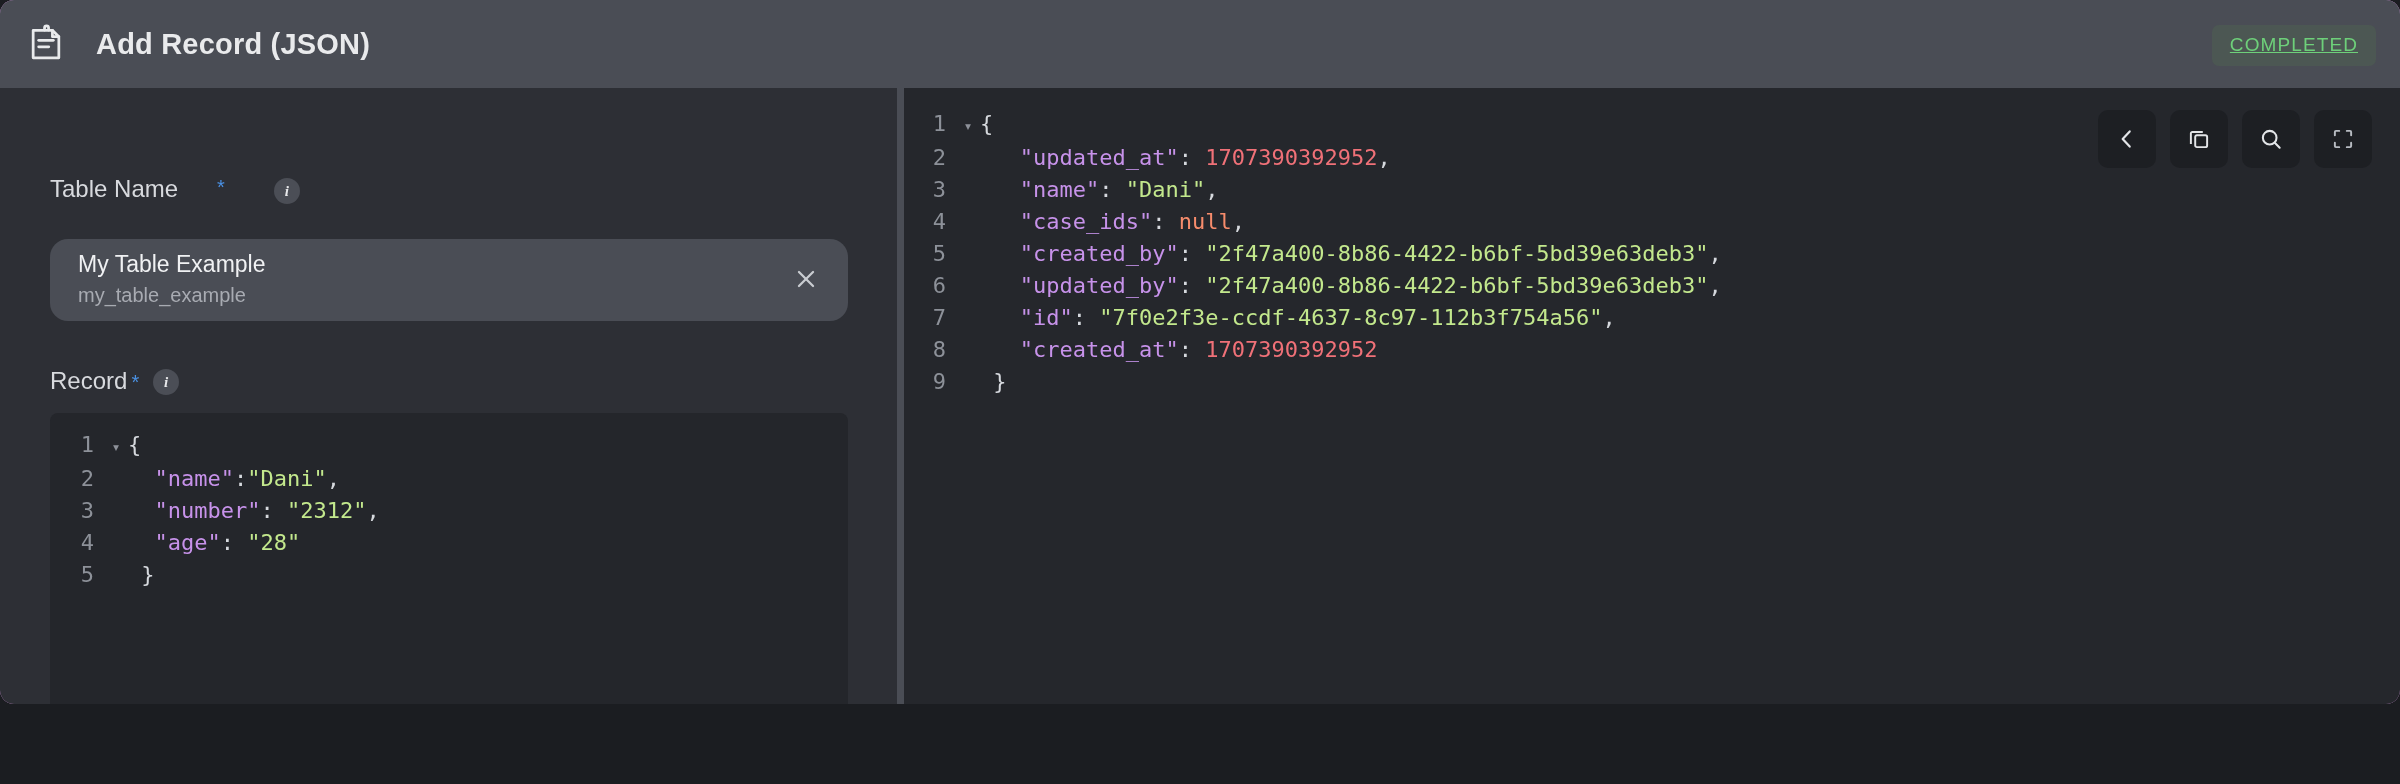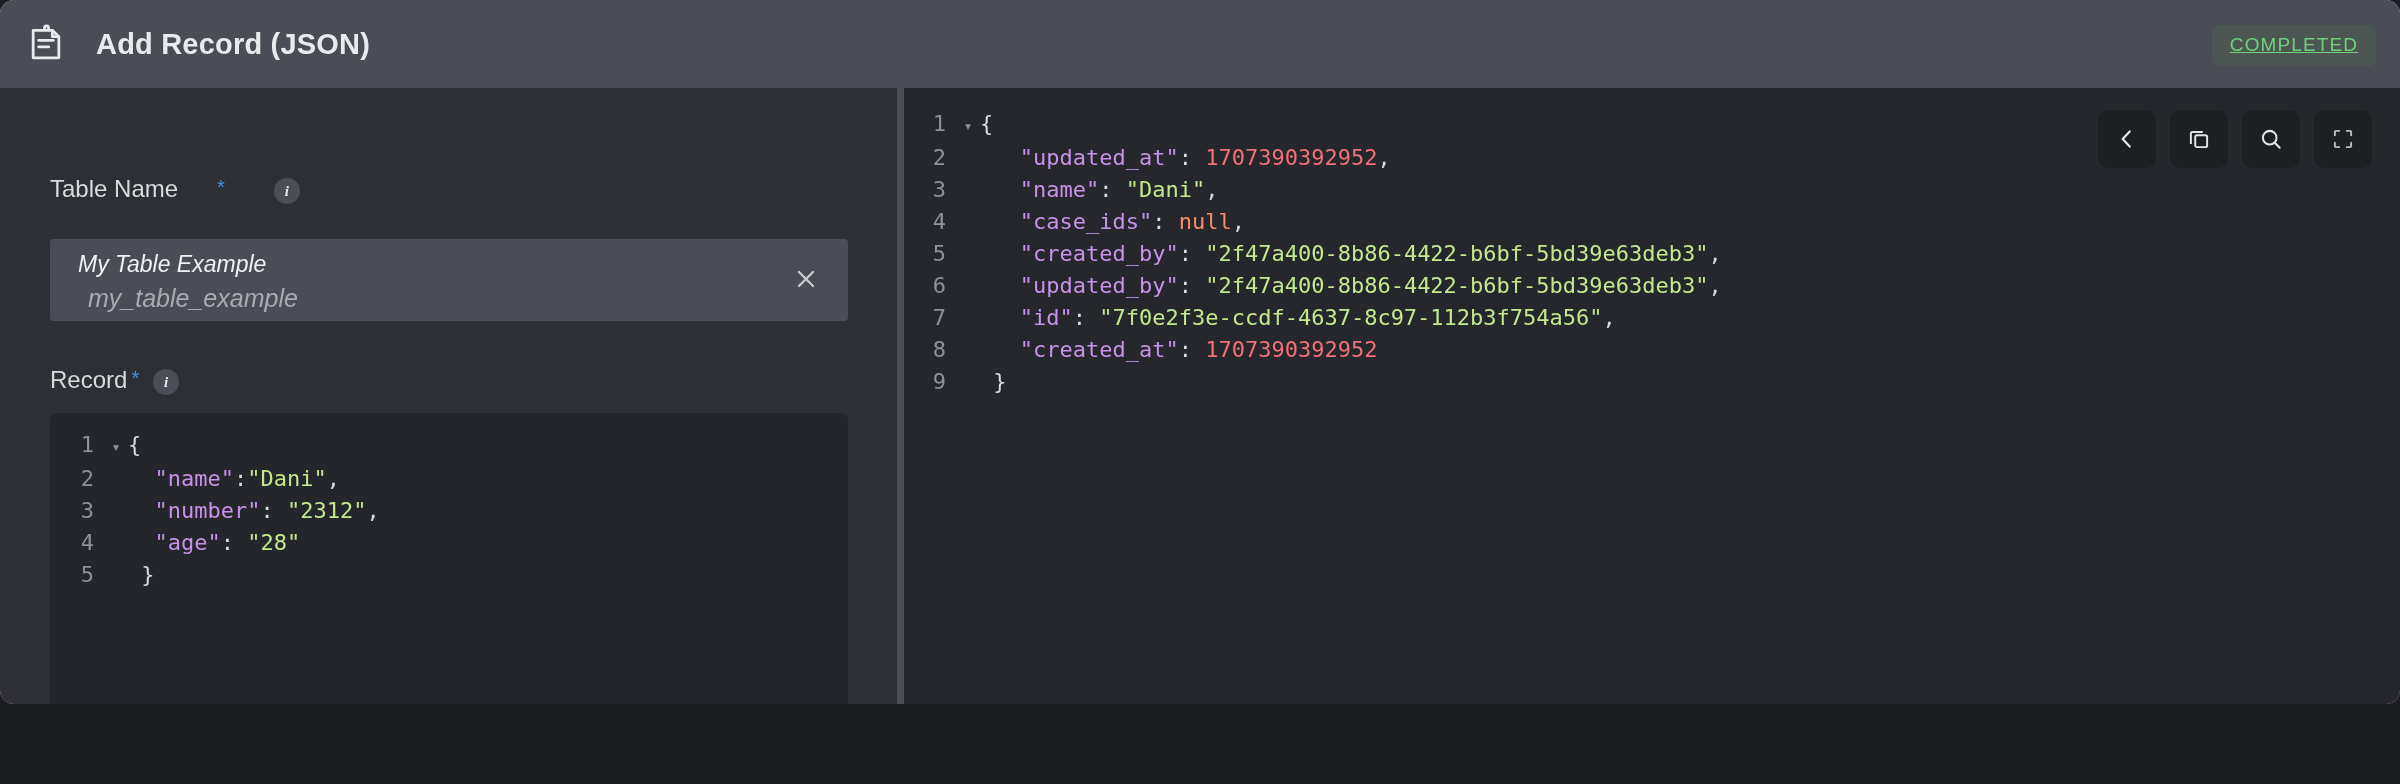--- a/index.html
+++ b/index.html
@@ -81,30 +81,29 @@
     color: #e8e9eb; font-size: 15px; font-style: italic;
     font-family: "Liberation Serif", serif; font-weight: bold;
   }
 
   
   .chip {
     position: absolute;
     left: 50px; top: 151px;
     width: 798px; height: 82px;
     background: #4a4d55;
-    border-radius: 4px;
-    font-style: italic;
+    border-radius: 18px;
   }
   .chip-title {
     position: absolute; left: 28px; top: 12px;
     font-size: 23px; color: #f0f1f3;
   }
   .chip-sub {
-    position: absolute; left: 38px; top: 45px;
-    font-size: 25px; color: #a8abb2;
+    position: absolute; left: 28px; top: 45px;
+    font-size: 20px; color: #a8abb2;
   }
   .chip-clear {
     position: absolute; right: 22px; top: 20px;
     width: 40px; height: 40px;
     display: flex; align-items: center; justify-content: center;
     cursor: pointer;
   }
 
   
   .record-editor {
@@ -198,21 +197,21 @@
       <div class="chip">
         <div class="chip-title">My Table Example</div>
         <div class="chip-sub">my_table_example</div>
         <div class="chip-clear">
           <svg width="26" height="26" viewBox="0 0 24 24" fill="none" stroke="#c9ccd1" stroke-width="2.1" stroke-linecap="round">
             <path d="M5.5 5.5l13 13M18.5 5.5l-13 13"></path>
           </svg>
         </div>
       </div>
 
-      <div class="field-label" style="left:50px; top:278px;">
+      <div class="field-label" style="left:50px; top:278px;align-items:center;">
         <span>Record</span>
         <span class="req-star">*</span>
         <span class="info-icon">i</span>
       </div>
 
       <div class="record-editor">
         <div class="code left-code" id="left-code"><div class="code-row"><span class="gutter">1</span><span class="fold">▾</span><span class="code-text"><span class="tok-punc">{</span></span></div><div class="code-row"><span class="gutter">2</span><span class="fold"></span><span class="code-text"><span class="tok-punc">  </span><span class="tok-key">"name"</span><span class="tok-punc">:</span><span class="tok-str">"Dani"</span><span class="tok-punc">,</span></span></div><div class="code-row"><span class="gutter">3</span><span class="fold"></span><span class="code-text"><span class="tok-punc">  </span><span class="tok-key">"number"</span><span class="tok-punc">: </span><span class="tok-str">"2312"</span><span class="tok-punc">,</span></span></div><div class="code-row"><span class="gutter">4</span><span class="fold"></span><span class="code-text"><span class="tok-punc">  </span><span class="tok-key">"age"</span><span class="tok-punc">: </span><span class="tok-str">"28"</span></span></div><div class="code-row"><span class="gutter">5</span><span class="fold"></span><span class="code-text"><span class="tok-punc"> }</span></span></div></div>
 
       </div>
     </div>

